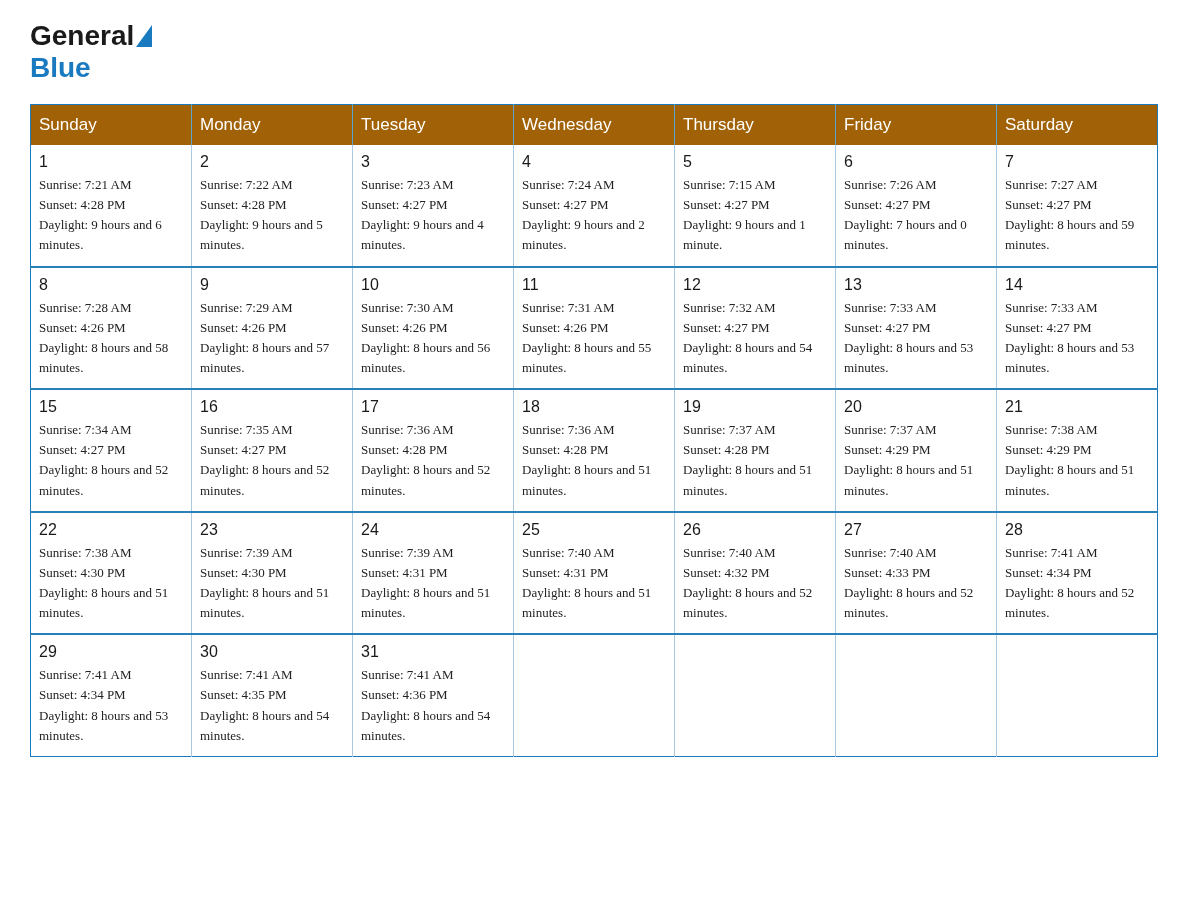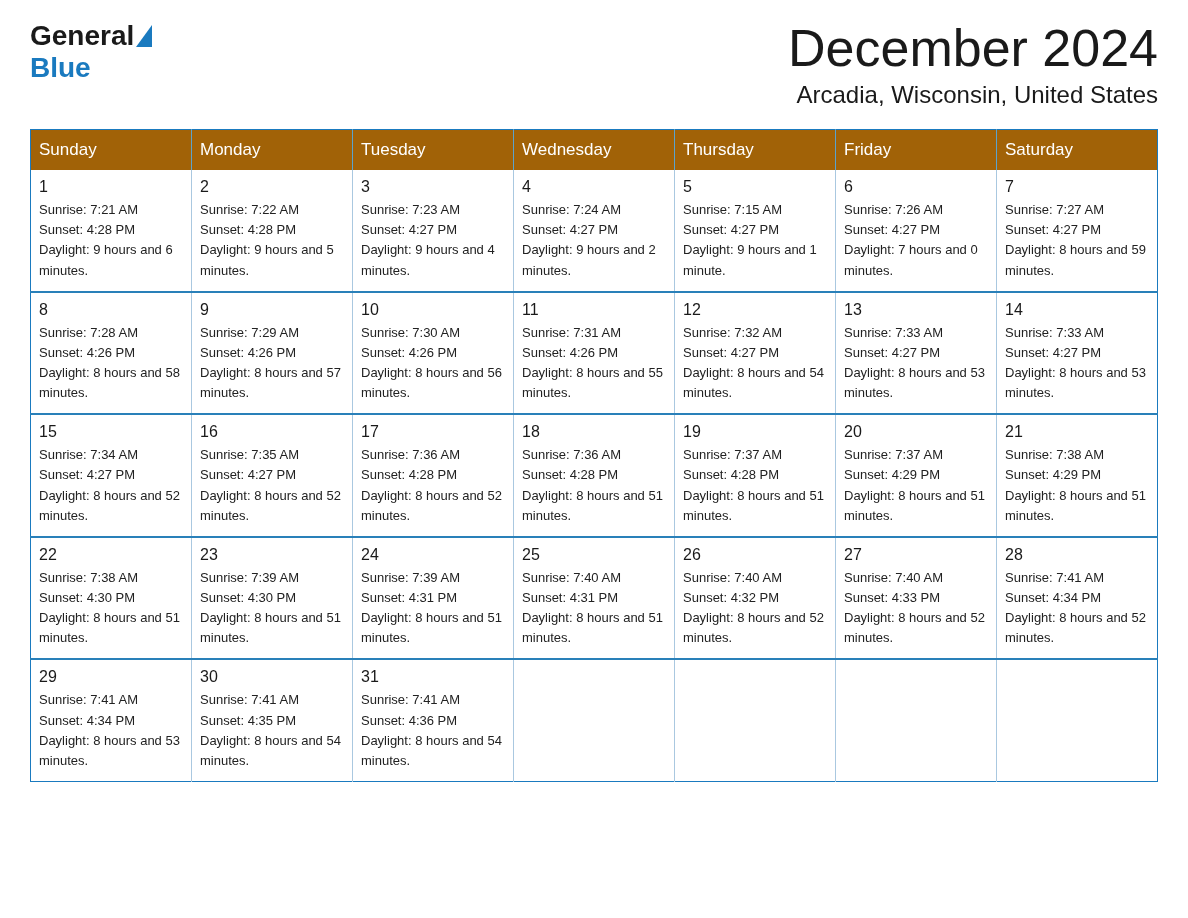--- a/index.html
+++ b/index.html
@@ -100,42 +100,39 @@
     .day-number {
       font-size: 16px;
       font-weight: normal;
       margin-bottom: 4px;
       color: #1a1a1a;
     }
     .day-info {
       font-size: 13px;
       line-height: 1.55;
       color: #222;
+      font-family: Liberation Serif, serif;
     }
     .empty-cell {
       background: #fff;
     }
   </style>
 </head>
 <body>
 
 <div class="header">
   <div class="logo">
     <div class="logo-group">
       <div class="logo-top-row">
         <span class="logo-text-general">General</span>
         <span class="logo-triangle"></span>
       </div>
       <span class="logo-text-blue">Blue</span>
     </div>
   </div>
-  <div class="title-group">
-    <div class="calendar-title">December 2024</div>
-    <div class="calendar-subtitle">Arcadia, Wisconsin, United States</div>
-  </div>
 </div>
 
 <table class="calendar-table">
   <thead>
     <tr>
 
     <th>Sunday</th>
         <th>Monday</th>
         <th>Tuesday</th>
         <th>Wednesday</th>

